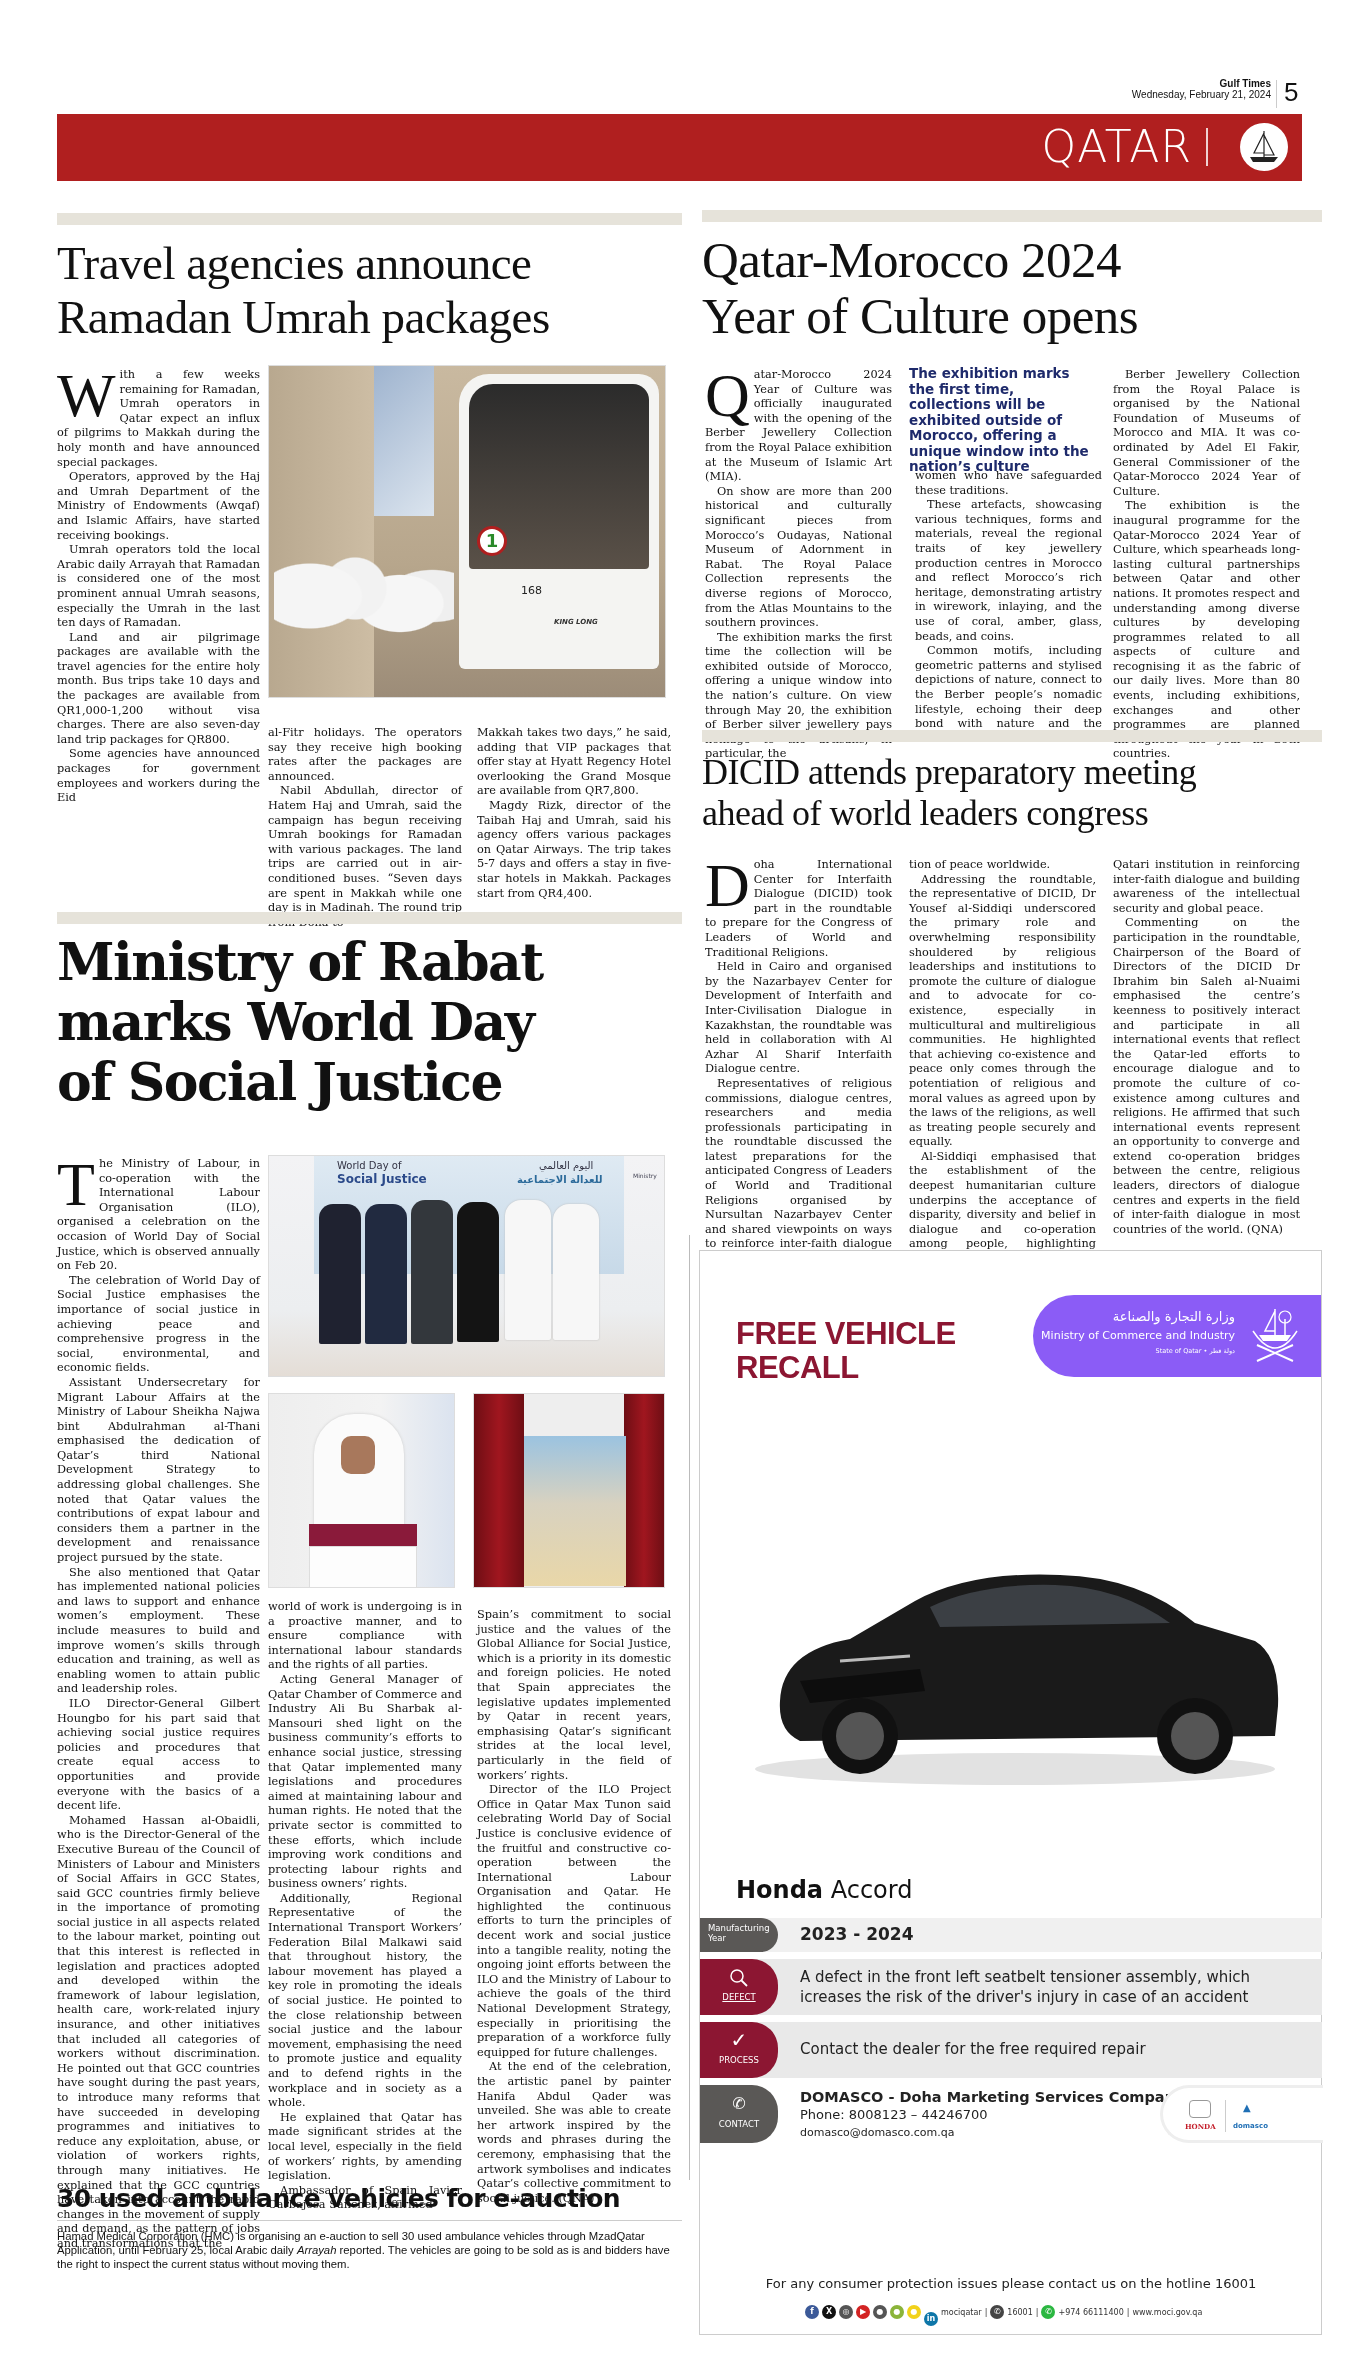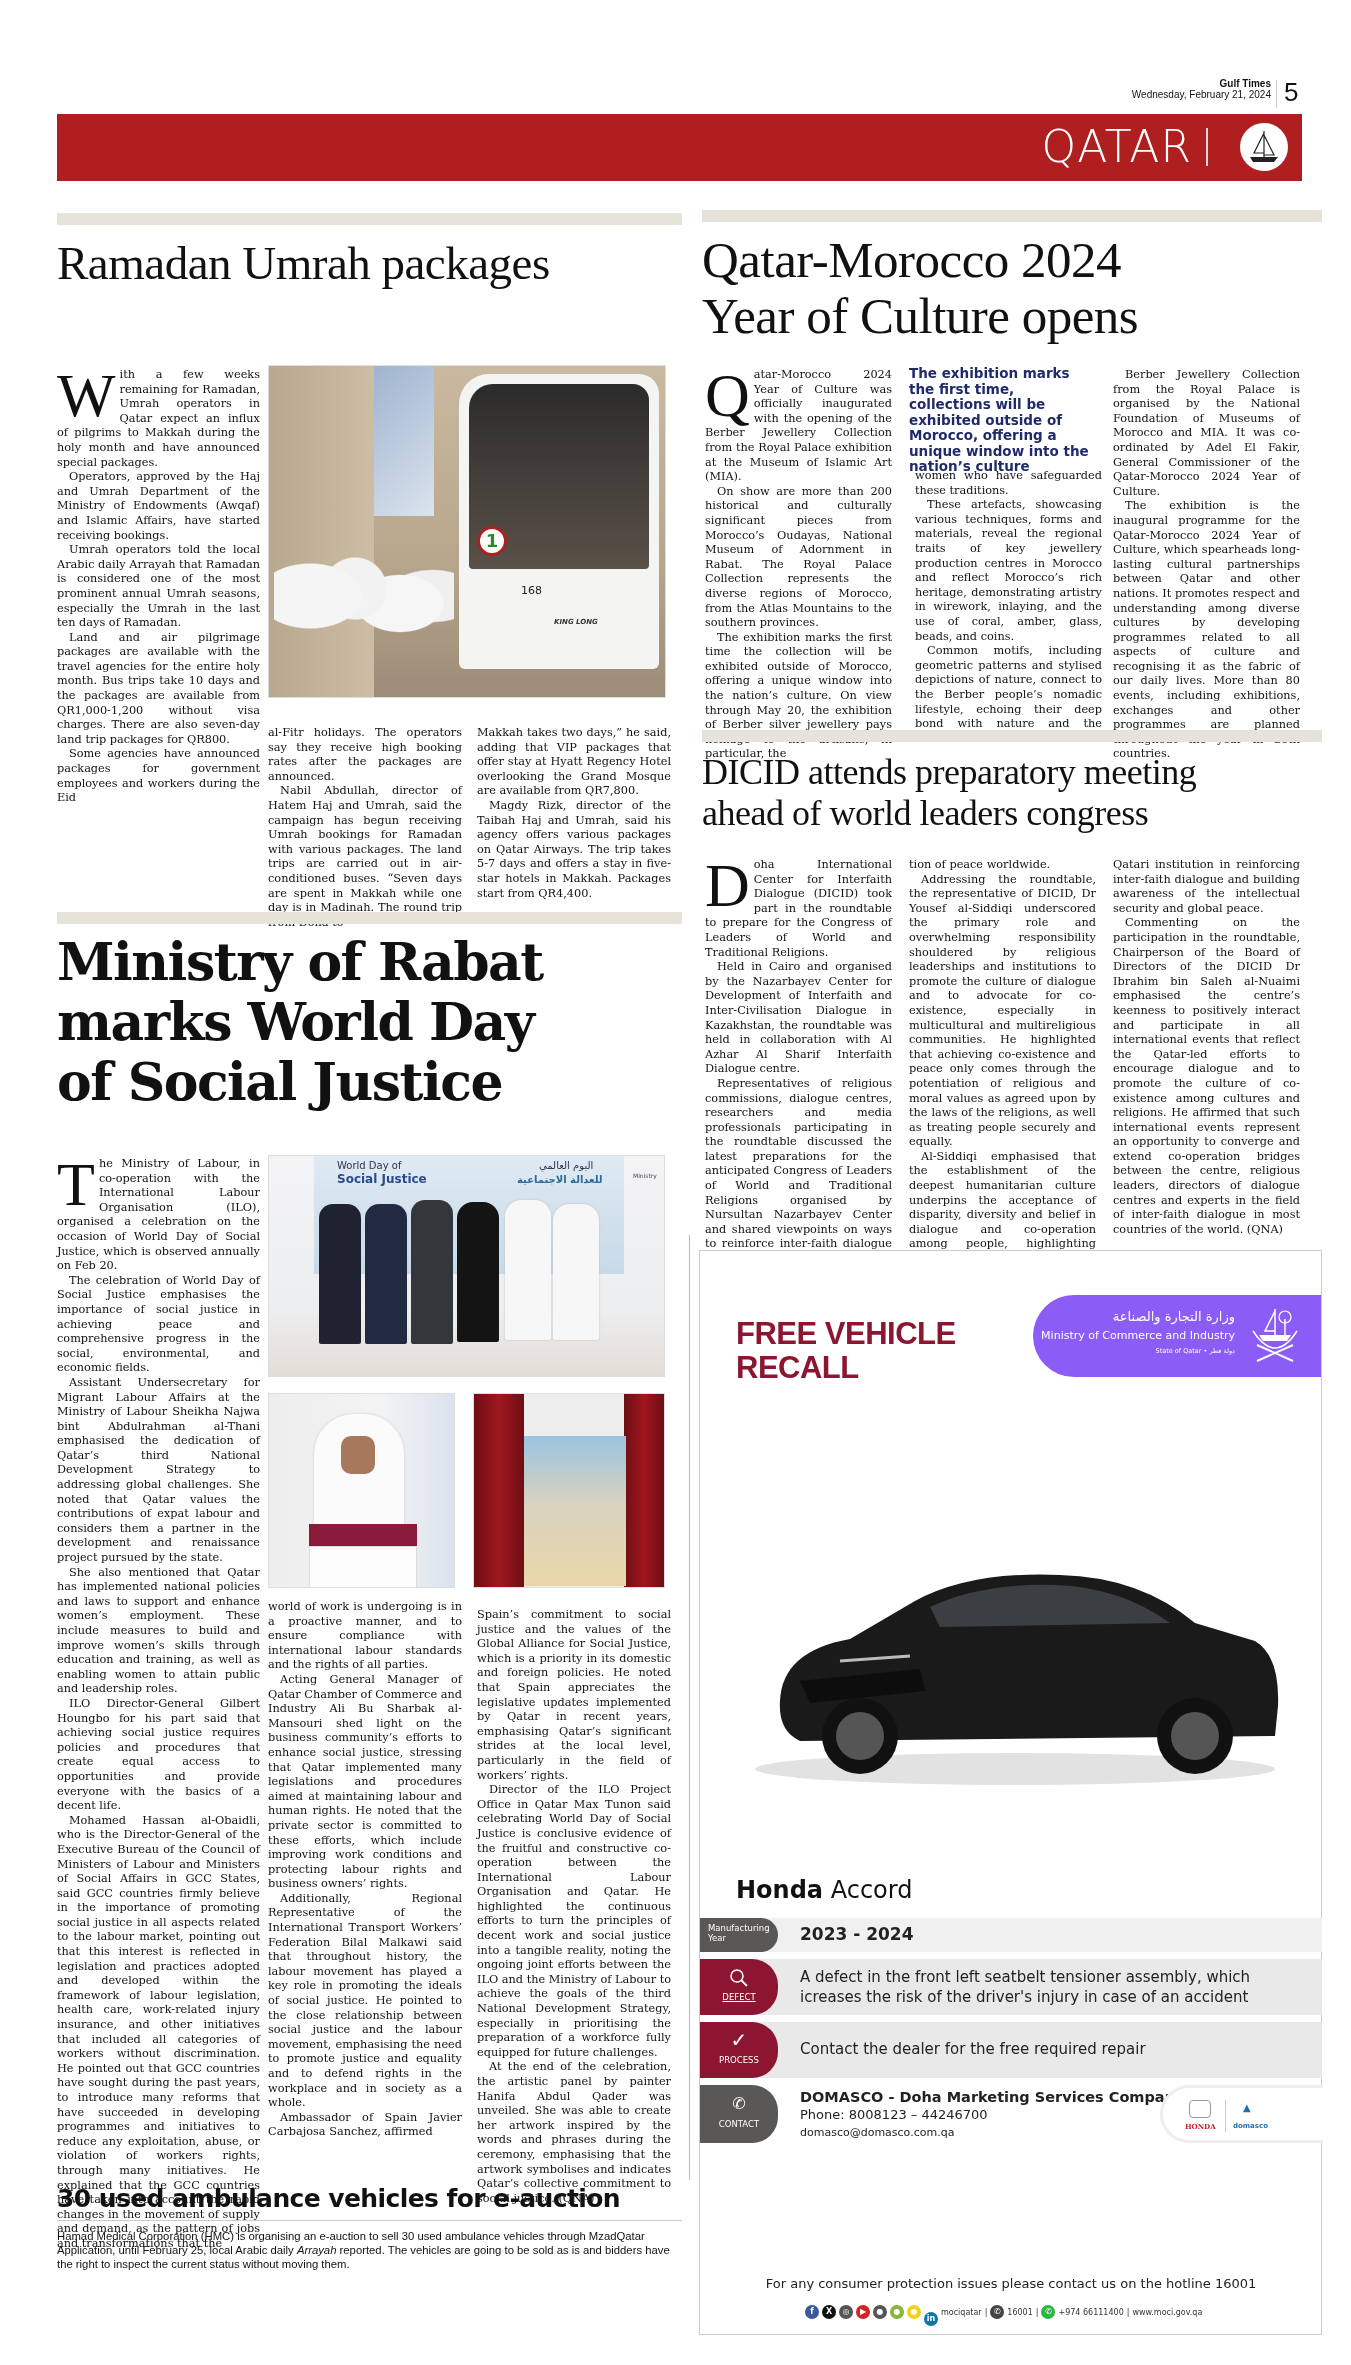--- a/index.html
+++ b/index.html
@@ -67,20 +67,21 @@
   <div class="banner-logo">
     <svg width="48" height="48" viewBox="0 0 48 48">
       <path d="M24 8 L24 34 M24 10 L14 30 L24 30 Z M24 12 L34 32 L24 32 Z" stroke="#222" stroke-width="1.2" fill="none"></path>
       <path d="M10 34 L38 34 L34 39 L13 39 Z" fill="#222"></path>
     </svg>
   </div>
 </div>
 
 <div class="rule-band" style="left:57px; top:213px; width:625px;"></div>
 <div class="headline" style="left:57px; top:236px; width:630px; font-size:47px; line-height:54px;">
+  <div>Travel agencies announce</div>
   <div>Ramadan Umrah packages</div>
 </div>
 
 <div class="col" style="left:57px; top:368px; width:203px;">
   <span class="dropcap">W</span>
   <p class="first">ith a few weeks remaining for Ramadan, Umrah operators in Qatar expect an influx of pilgrims to Makkah during the holy month and have announced special packages.</p>
   <p>Operators, approved by the Haj and Umrah Department of the Ministry of Endowments (Awqaf) and Islamic Affairs, have started receiving bookings.</p>
   <p>Umrah operators told the local Arabic daily Arrayah that Ramadan is considered one of the most prominent annual Umrah seasons, especially the Umrah in the last ten days of Ramadan.</p>
   <p>Land and air pilgrimage packages are available with the travel agencies for the entire holy month. Bus trips take 10 days and the packages are available from QR1,000-1,200 without visa charges. There are also seven-day land trip packages for QR800.</p>
   <p>Some agencies have announced packages for government employees and workers during the Eid</p>
@@ -192,20 +193,21 @@
 <div class="photo" style="left:473px; top:1393px; width:192px; height:195px; background:#eee;">
   <div style="position:absolute;left:0;top:0;width:50px;height:195px;background:linear-gradient(90deg,#6e0e14,#a0161f,#6e0e14);"></div>
   <div style="position:absolute;right:0;top:0;width:40px;height:195px;background:linear-gradient(90deg,#6e0e14,#a0161f,#6e0e14);"></div>
   <div style="position:absolute;left:50px;top:42px;width:102px;height:150px;background:linear-gradient(180deg,#9bc3e0 0%,#d8d2c0 45%,#e9d7a8 100%);"></div>
 </div>
 
 <div class="col" style="left:268px; top:1600px; width:194px;">
   <p class="first">world of work is undergoing is in a proactive manner, and to ensure compliance with international labour standards and the rights of all parties.</p>
   <p>Acting General Manager of Qatar Chamber of Commerce and Industry Ali Bu Sharbak al-Mansouri shed light on the business community’s efforts to enhance social justice, stressing that Qatar implemented many legislations and procedures aimed at maintaining labour and human rights. He noted that the private sector is committed to these efforts, which include improving work conditions and protecting labour rights and business owners’ rights.</p>
   <p>Additionally, Regional Representative of the International Transport Workers’ Federation Bilal Malkawi said that throughout history, the labour movement has played a key role in promoting the ideals of social justice. He pointed to the close relationship between social justice and the labour movement, emphasising the need to promote justice and equality and to defend rights in the workplace and in society as a whole.</p>
+  <p>He explained that Qatar has made significant strides at the local level, especially in the field of workers’ rights, by amending legislation.</p>
   <p>Ambassador of Spain Javier Carbajosa Sanchez, affirmed</p>
 </div>
 <div class="col" style="left:477px; top:1608px; width:194px;">
   <p class="first">Spain’s commitment to social justice and the values of the Global Alliance for Social Justice, which is a priority in its domestic and foreign policies. He noted that Spain appreciates the legislative updates implemented by Qatar in recent years, emphasising Qatar’s significant strides at the local level, particularly in the field of workers’ rights.</p>
   <p>Director of the ILO Project Office in Qatar Max Tunon said celebrating World Day of Social Justice is conclusive evidence of the fruitful and constructive co-operation between the International Labour Organisation and Qatar. He highlighted the continuous efforts to turn the principles of decent work and social justice into a tangible reality, noting the ongoing joint efforts between the ILO and the Ministry of Labour to achieve the goals of the third National Development Strategy, especially in prioritising the preparation of a workforce fully equipped for future challenges.</p>
   <p>At the end of the celebration, the artistic panel by painter Hanifa Abdul Qader was unveiled. She was able to create her artwork inspired by the words and phrases during the ceremony, emphasising that the artwork symbolises and indicates Qatar’s collective commitment to social justice. (QNA)</p>
 </div>
 
 <div class="vline" style="left:689px; top:1235px; height:945px;"></div>
 

